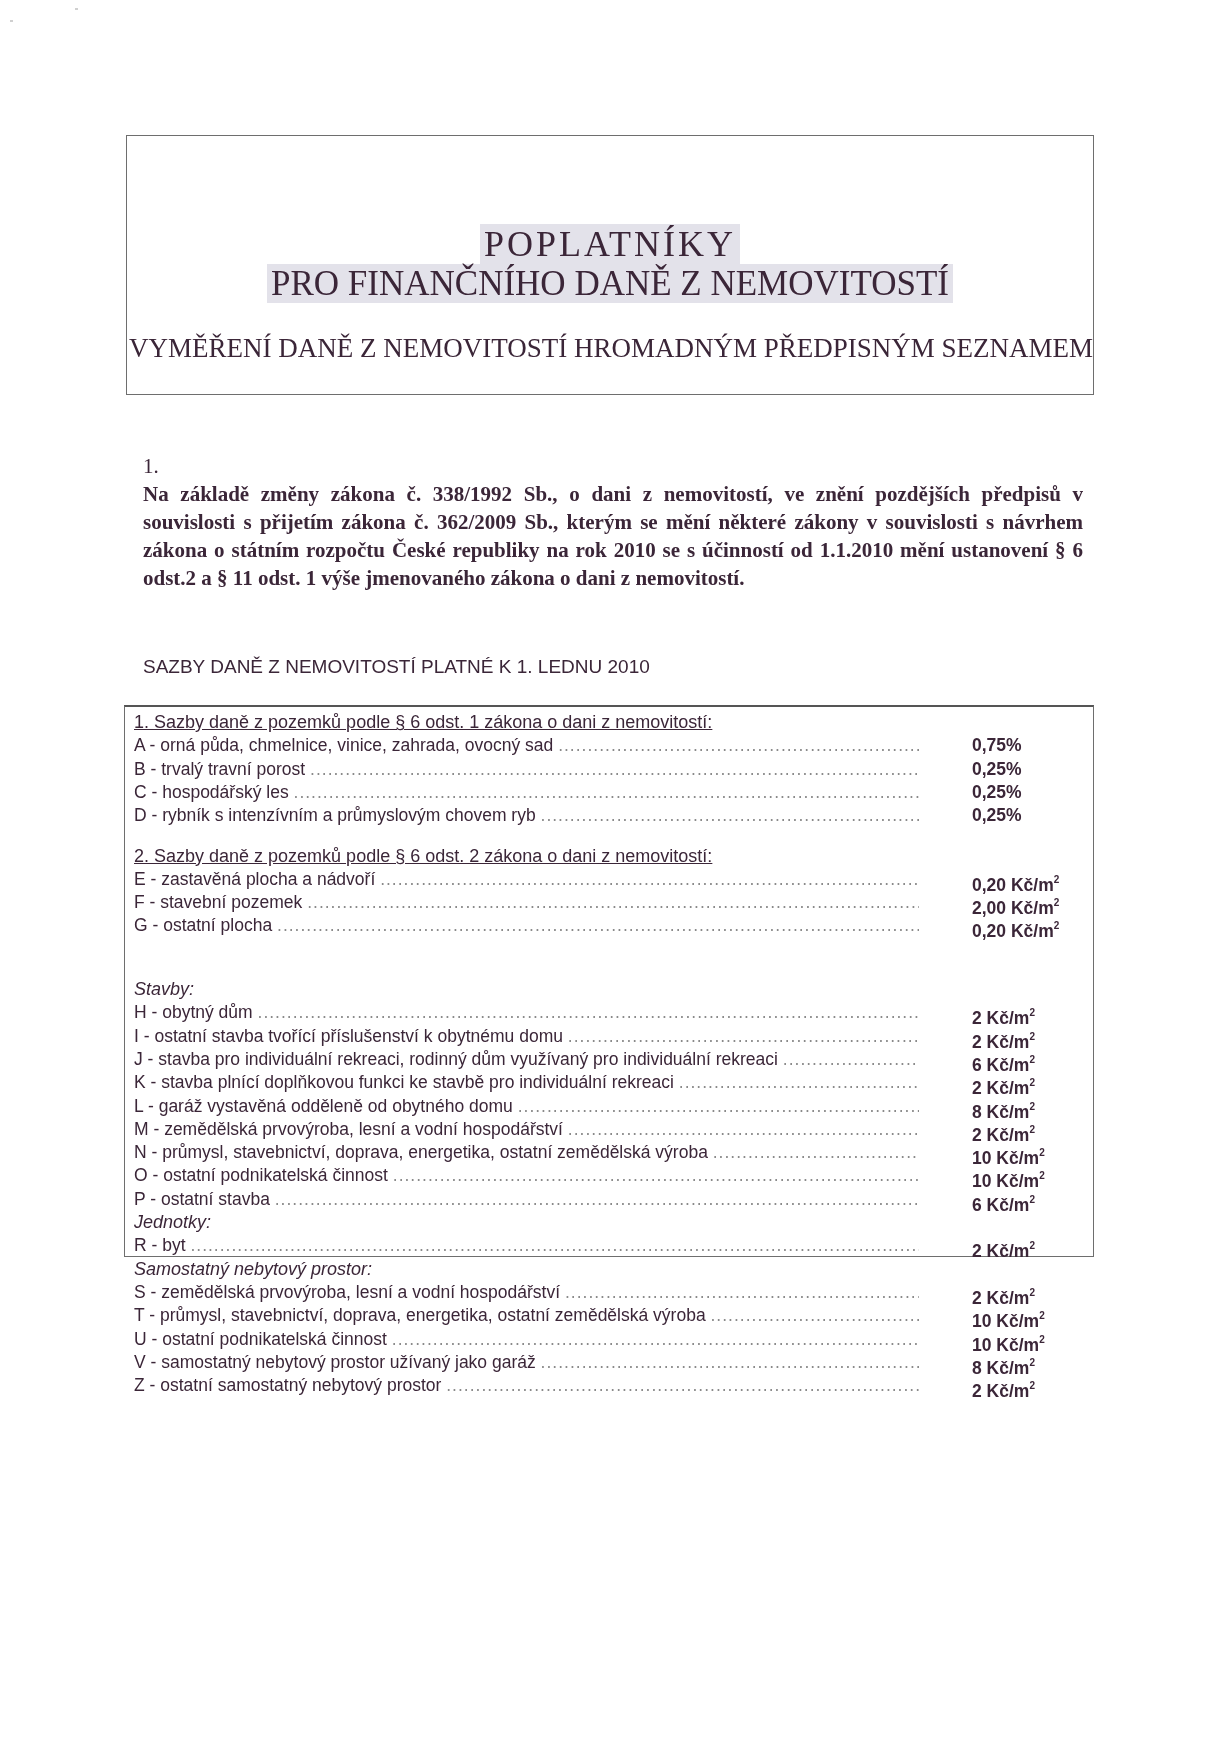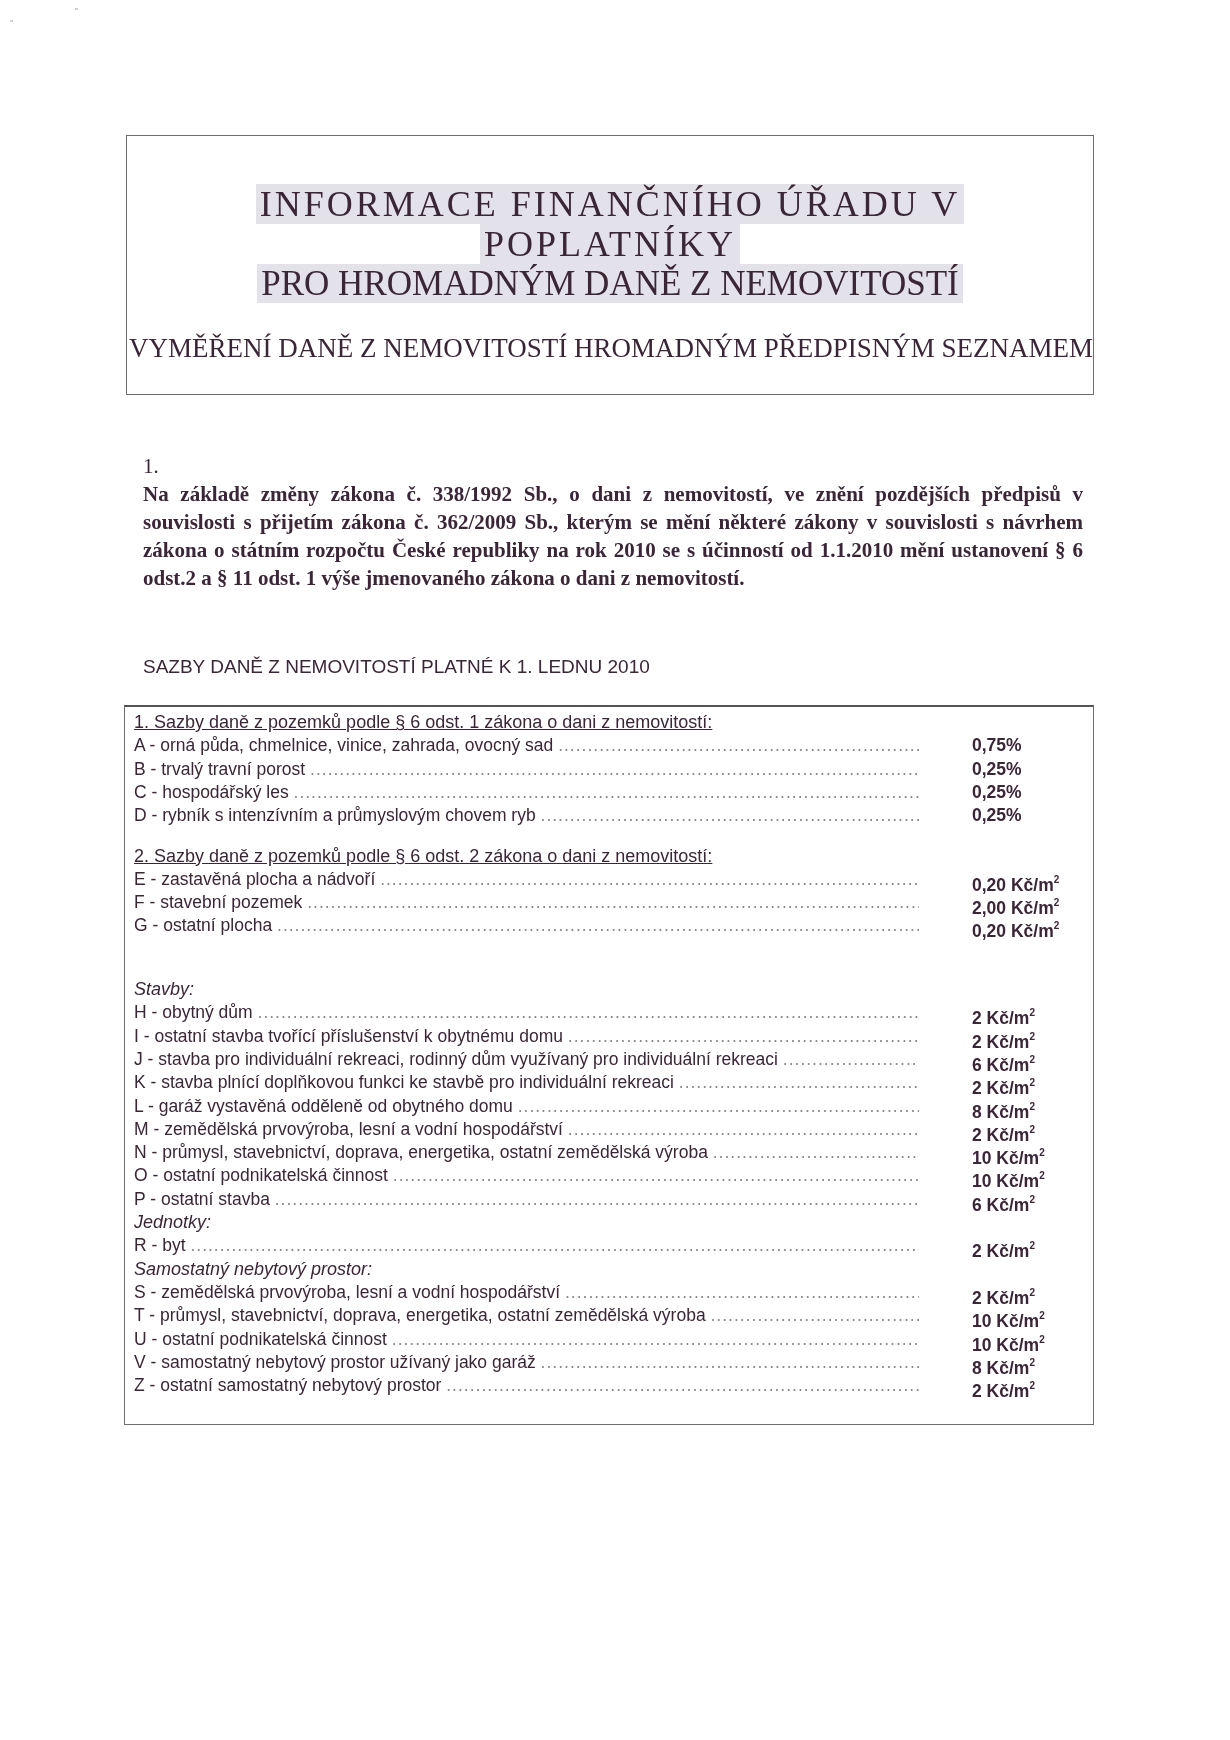--- a/index.html
+++ b/index.html
@@ -29,21 +29,21 @@
     position: absolute; left: 143px; top: 452px; width: 940px;
     font-family: "Liberation Serif", serif; font-size: 21px; line-height: 28px;
     color: #3b2638; font-weight: bold; text-align: justify;
   }
   .intro .num { font-weight: normal; display: block; }
   .rates-heading {
     position: absolute; left: 143px; top: 656px;
     font-family: "Liberation Sans", sans-serif; font-size: 19px; color: #3b2638; text-align: center;
   }
   .table-box {
-    position: absolute; left: 124px; top: 705px; width: 970px; height: 720px;
+    position: absolute; left: 124px; top: 705px; width: 970px; height: 552px;
     border: 1px solid #6e6e6e; border-top: 2px solid #555; box-sizing: border-box;
     font-family: "Liberation Sans", sans-serif; color: #3b2638;
   }
   .row {
     position: absolute; left: 9px; right: 0; height: 23px;
     font-size: 17.5px; line-height: 23px; white-space: nowrap;
   }
   .row .lbl { display: inline-block; width: 785px; overflow: hidden; }
   .row .lbl .letter { font-weight: normal; }
   .row .dots { color: #8a8a8a; letter-spacing: 1px; }
@@ -61,23 +61,22 @@
   .subgroup { position: absolute; left: 9px; font-style: italic; font-size: 18px; line-height: 23px; }
   .scan-speck { position: absolute; width: 3px; height: 2px; background: #d0d0d0; }
 </style>
 </head>
 <body>
 
 <div class="scan-speck" style="left:10px;top:20px;"></div>
 <div class="scan-speck" style="left:75px;top:8px;"></div>
 
 <div class="header-box">
-  <div class="title-line title-1"><span>INFORMACE FINANČNÍHO ÚŘADU V</span></div>
   <div class="title-line title-2"><span>POPLATNÍKY</span></div>
-  <div class="title-line title-3"><span>PRO HROMADNÝM DANĚ Z NEMOVITOSTÍ</span></div>
+  <div class="title-line title-3"><span>PRO FINANČNÍHO DANĚ Z NEMOVITOSTÍ</span></div>
   <div class="subtitle">VYMĚŘENÍ DANĚ Z NEMOVITOSTÍ HROMADNÝM PŘEDPISNÝM SEZNAMEM</div>
 </div>
 
 <div class="intro">
   <span class="num">1.</span>
   <span>Na základě změny zákona č. 338/1992 Sb., o dani z nemovitostí, ve znění pozdějších předpisů v souvislosti s přijetím zákona č. 362/2009 Sb., kterým se mění některé zákony v souvislosti s návrhem zákona o státním rozpočtu České republiky na rok 2010 se s účinností od 1.1.2010 mění ustanovení § 6 odst.2 a § 11 odst. 1 výše jmenovaného zákona o dani z nemovitostí.</span>
 </div>
 
 <div class="rates-heading">SAZBY DANĚ Z NEMOVITOSTÍ PLATNÉ K 1. LEDNU 2010</div>
 

